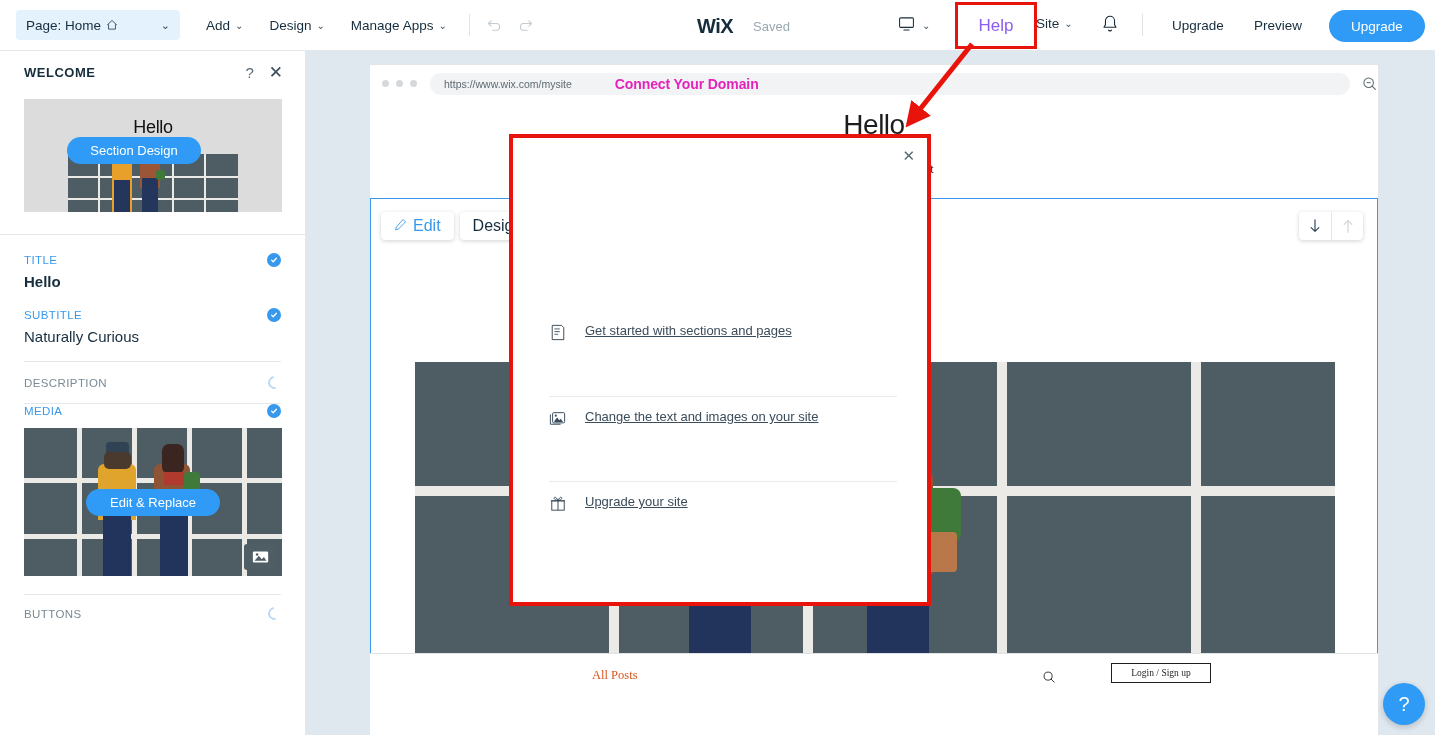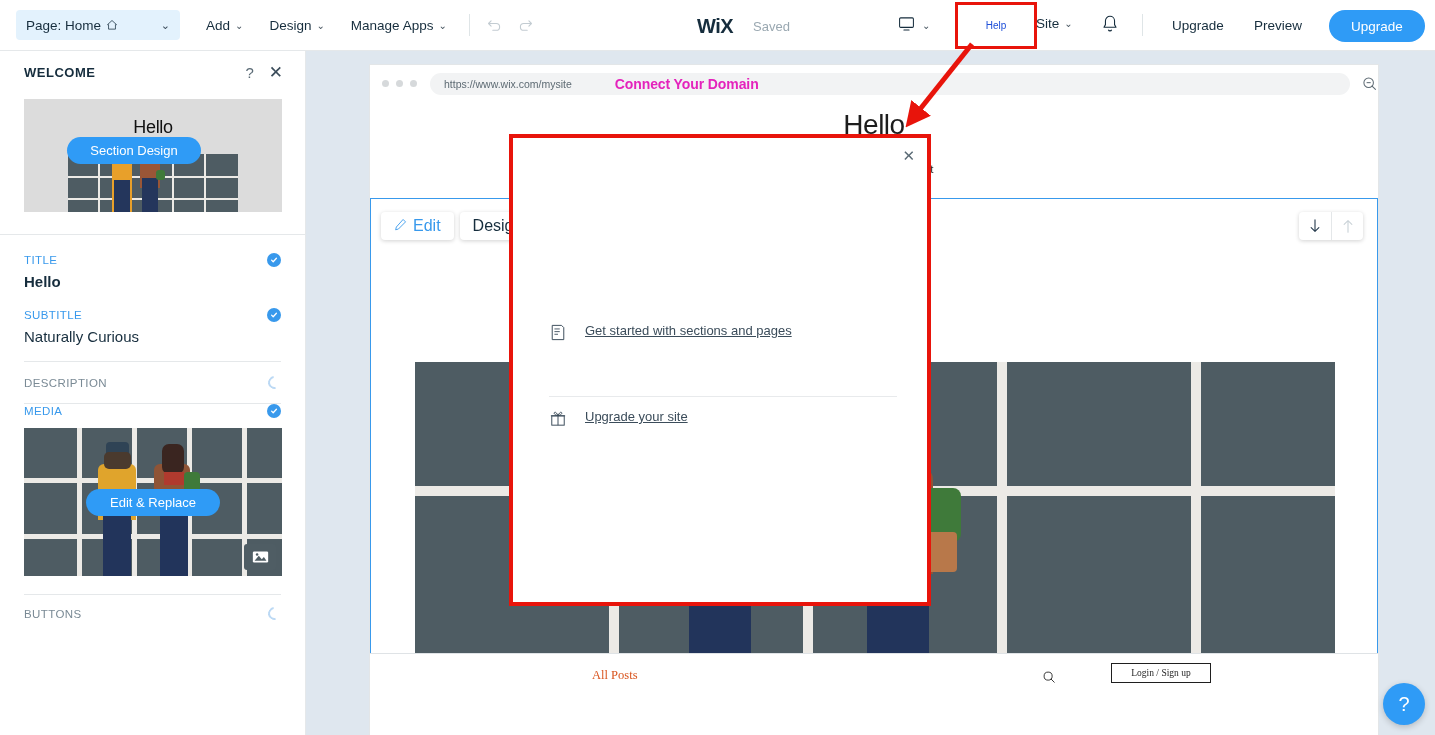--- a/index.html
+++ b/index.html
@@ -42,21 +42,21 @@
     font-family:"Liberation Sans",sans-serif;
   }
   .saved-label{position:absolute; left:753px; top:19px; font-size:13px; color:#9aa8b1;}
 
   .device-sel{position:absolute; left:897px; top:14px; display:flex; align-items:center; cursor:pointer;}
   .device-sel .caret{margin-left:6px;font-size:10px;color:#46545f;}
 
   .help-btn{
     position:absolute; left:958px; top:2px; width:76px;height:47px;
     display:flex;align-items:center;justify-content:center;
-    font-size:10px;color:#1d4ed8;cursor:pointer;text-align:center;
+    font-size:17px;color:#8b5cf6;cursor:pointer;text-align:center;
   }
   .site-btn{position:absolute; left:1036px;top:16px;font-size:13.5px;color:#162d3d;display:flex;align-items:center;cursor:pointer;}
   .site-btn .caret{margin-left:5px;font-size:10px;color:#46545f;}
   .bell{position:absolute;left:1100px;top:13px;cursor:pointer;}
   .tb-divider2{position:absolute;left:1142px;top:14px;width:1px;height:22px;background:#dfe5e7;}
   .upgrade{position:absolute;left:1172px;top:18px;font-size:13.5px;color:#162d3d;cursor:pointer;}
   .preview{position:absolute;left:1254px;top:18px;font-size:13.5px;color:#162d3d;cursor:pointer;}
   .publish{
     position:absolute;left:1329px;top:10px;width:96px;height:32px;border-radius:16px;
     background:#2f9bf6;color:#fff;font-size:13.5px;display:flex;align-items:center;justify-content:center;
@@ -504,20 +504,31 @@
     <div class="pop-item">
       <span class="pop-ico">
         <svg width="16" height="17" viewBox="0 0 18 19">
             <path d="M2.5 1.5 H13 L15.5 4 V17.5 H2.5 Z" fill="none" stroke="#3b4c5a" stroke-width="1.1"></path>
             <path d="M5 5.5 H11 M5 8.5 H11 M5 11.5 H9" stroke="#3b4c5a" stroke-width="1"></path>
           </svg>
       </span>
       <span class="pop-link">Get started with sections and pages</span>
     </div>
 
+    <div class="pop-item">
+      <span class="pop-ico">
+        <svg width="17" height="16" viewBox="0 0 19 18">
+            <rect x="4" y="3" width="13.5" height="11.5" rx="1.3" fill="none" stroke="#3b4c5a" stroke-width="1.1"></rect>
+            <path d="M1.5 5 V16 H13" fill="none" stroke="#3b4c5a" stroke-width="1.1"></path>
+            <path d="M6 12.5 L9 8.5 L11.5 11.5 L13 9.8 L15.8 13.5 H6 Z" fill="#3b4c5a"></path>
+            <circle cx="7.6" cy="6.4" r="1.2" fill="#3b4c5a"></circle>
+          </svg>
+      </span>
+      <span class="pop-link">Change the text and images on your site</span>
+    </div>
 
 
     <div class="pop-item">
       <span class="pop-ico">
         <svg width="16" height="17" viewBox="0 0 18 19">
             <rect x="2" y="6.5" width="14" height="10.5" fill="none" stroke="#3b4c5a" stroke-width="1.1"></rect>
             <path d="M1 6.5 H17 M9 6.5 V17" stroke="#3b4c5a" stroke-width="1.1"></path>
             <path d="M9 6.3 C7.6 3.4 6.4 2 5.2 2.6 C4.1 3.2 4.6 5.4 9 6.3 Z M9 6.3 C10.4 3.4 11.6 2 12.8 2.6 C13.9 3.2 13.4 5.4 9 6.3 Z" fill="none" stroke="#3b4c5a" stroke-width="1.1"></path>
           </svg>
       </span>

